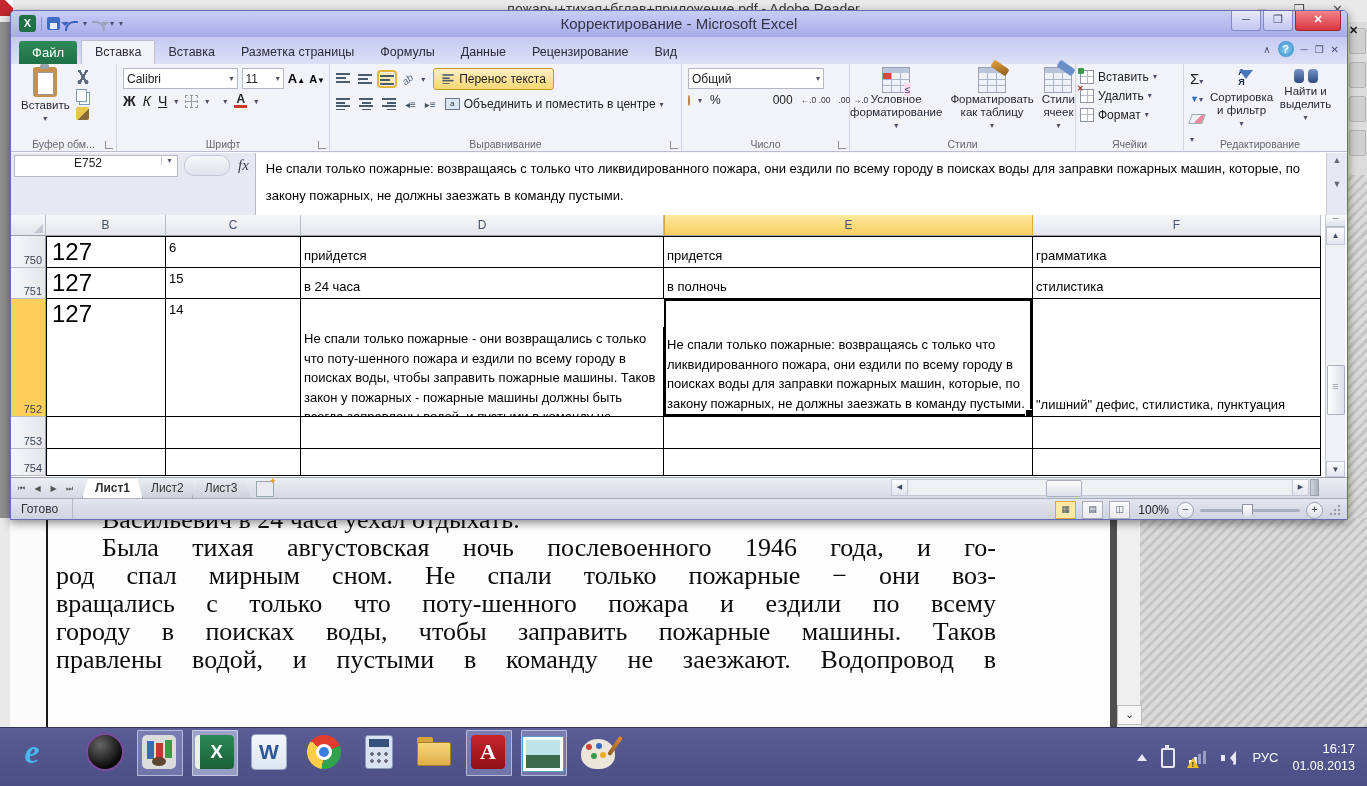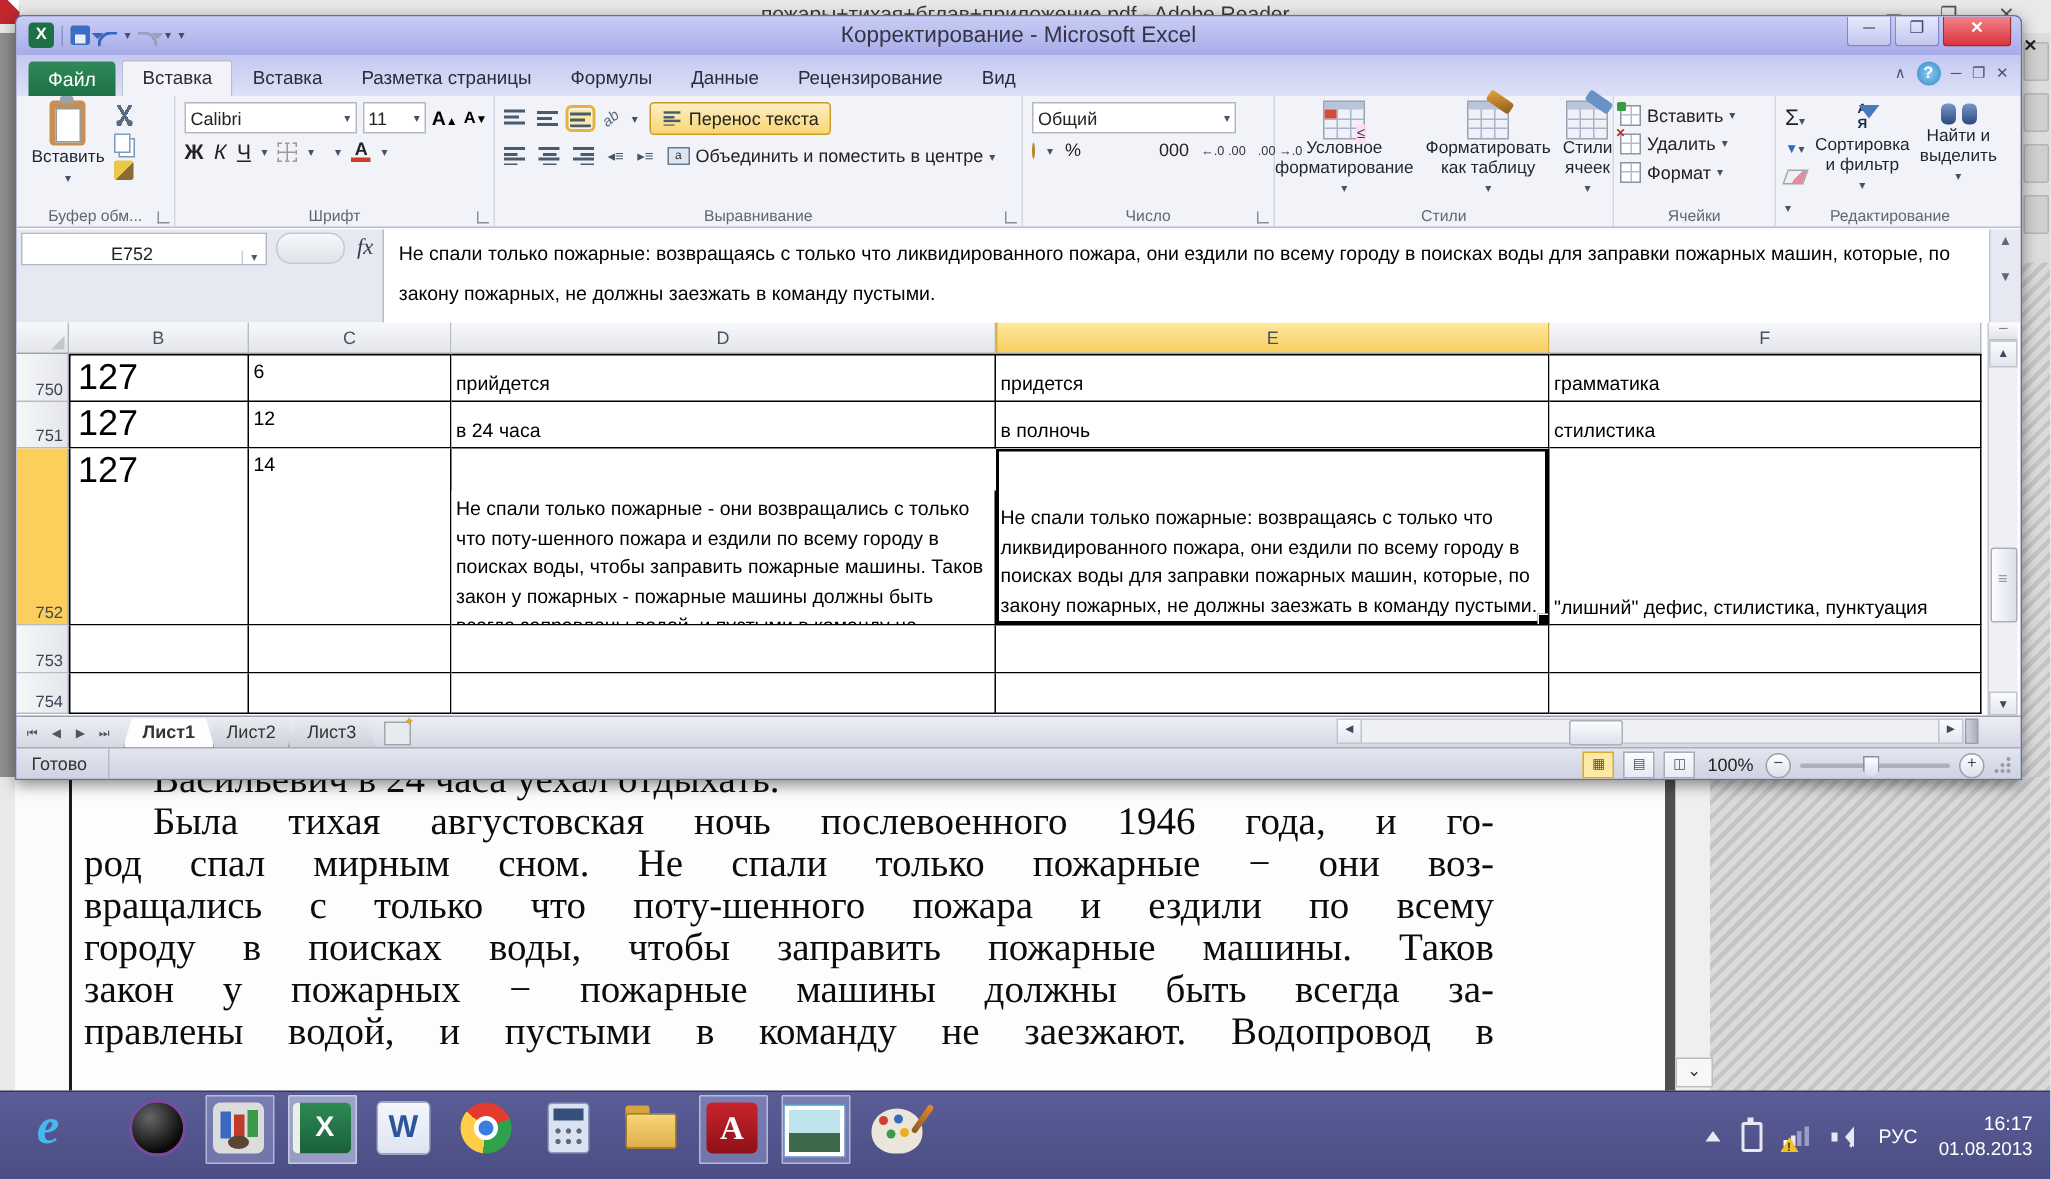--- a/index.html
+++ b/index.html
@@ -113,21 +113,21 @@
   .erase-ico{width:12px;height:8px;background:linear-gradient(120deg,#f0f0f4 0 55%,#e88aa0 55%);border:1px solid #9aa;transform:skewX(-20deg);}
   .sortfind{display:flex;flex-direction:column;align-items:center;font-size:11.5px;color:#1f2430;line-height:13px;text-align:center;}
   .sort-ico{position:relative;width:22px;height:24px;font-size:9px;font-weight:bold;color:#1a2a4a;line-height:10px;}
   .sort-ico .funnel{position:absolute;right:0;top:3px;width:0;height:0;border:7px solid transparent;border-top:9px solid #4a78c0;}
   .binoc{width:24px;height:18px;position:relative;}
   .binoc:before,.binoc:after{content:"";position:absolute;top:2px;width:10px;height:14px;border-radius:4px;background:linear-gradient(#7a96c8,#2c4a80);}
   .binoc:before{left:0;}.binoc:after{right:0;}
 
   
   .xl-formula{left:0;top:141px;width:100%;height:63px;background:#e7e9f2;border-top:1px solid #fbfbfe;display:flex;}
-  .namebox{margin:2px 0 0 3px;width:162px;height:20px;background:#fff;border:1px solid #b6bac8;display:flex;align-items:flex-end;font-size:12px;color:#222;}
+  .namebox{margin:2px 0 0 3px;width:162px;height:20px;background:#fff;border:1px solid #b6bac8;display:flex;align-items:flex-start;font-size:12px;color:#222;}
   .namebox span.nm{flex:1;text-align:center;}
   .nb-dd{width:15px;border-left:1px solid #c9ccd8;text-align:center;font-size:8px;color:#556;}
   .fpill{margin:2px 0 0 6px;width:44px;height:19px;border-radius:10px;background:linear-gradient(#f7f8fb,#dfe2ea);border:1px solid #c5c8d4;}
   .fx{margin:4px 6px 0 8px;font-family:"Liberation Serif",serif;font-style:italic;font-size:15px;color:#3a3a4a;}
   .ftext{flex:1;background:#fff;border-left:1px solid #b6bac8;font-size:13px;line-height:27px;padding:2px 10px 0 10px;color:#000;overflow:hidden;}
   .fbar-right{width:20px;background:#e7e9f2;border-left:1px solid #c5c8d4;display:flex;flex-direction:column;align-items:center;padding-top:2px;gap:14px;font-size:9px;color:#667;}
 
   
   .xl-sheet{left:0;top:204px;width:100%;height:262px;background:#fff;overflow:hidden;}
   .colhdr-row{display:flex;height:21px;}
@@ -245,21 +245,20 @@
 <div class="abs hatch hatch-right"></div>
 <div class="abs hatch hatch-bottom"></div>
 <div class="abs pdf-margin"></div>
 <div class="abs pdf-zone">
   <div class="abs pdf-text">
     <div class="pdf-line noj">Васильевич в 24 часа уехал отдыхать.</div>
     <div class="pdf-line ind">Была тихая августовская ночь послевоенного 1946 года, и го-</div>
     <div class="pdf-line">род спал мирным сном. Не спали только пожарные − они воз-</div>
     <div class="pdf-line">вращались с только что поту-шенного пожара и ездили по всему</div>
     <div class="pdf-line">городу в поисках воды, чтобы заправить пожарные машины. Таков</div>
-    <div class="pdf-line">закон у пожарных − пожарные машины должны быть всегда за-</div>
     <div class="pdf-line">правлены водой, и пустыми в команду не заезжают. Водопровод в</div>
   </div>
 </div>
 <div class="abs pdf-shadow"></div>
 <div class="abs pdf-scrollstrip"></div>
 <div class="abs pdf-down">⌄</div>
 
 <div class="abs excel">
   <div class="abs xl-titlebar">
     <div class="abs qat">
@@ -480,21 +479,21 @@
       <div class="rhd">750</div>
       <div class="cell cb w-b">127</div>
       <div class="cell w-c">6</div>
       <div class="cell bot w-d">прийдется</div>
       <div class="cell bot w-e">придется</div>
       <div class="cell bot w-f">грамматика</div>
     </div>
     <div class="grow r751">
       <div class="rhd">751</div>
       <div class="cell cb w-b">127</div>
-      <div class="cell w-c">12</div>
+      <div class="cell w-c">15</div>
       <div class="cell bot w-d">в 24 часа</div>
       <div class="cell bot w-e">в полночь</div>
       <div class="cell bot w-f">стилистика</div>
     </div>
     <div class="grow r752">
       <div class="rhd sel">752</div>
       <div class="cell cb w-b">127</div>
       <div class="cell w-c">14</div>
       <div class="cell w-d" style="padding-top:2px;margin-top:28px;">Не спали только пожарные - они возвращались с только что поту-шенного пожара и ездили по всему городу в поисках воды, чтобы заправить пожарные машины. Таков закон у пожарных - пожарные машины должны быть всегда заправлены водой, и пустыми в команду не заезжают.</div>
       <div class="cell bot w-e selcell">

